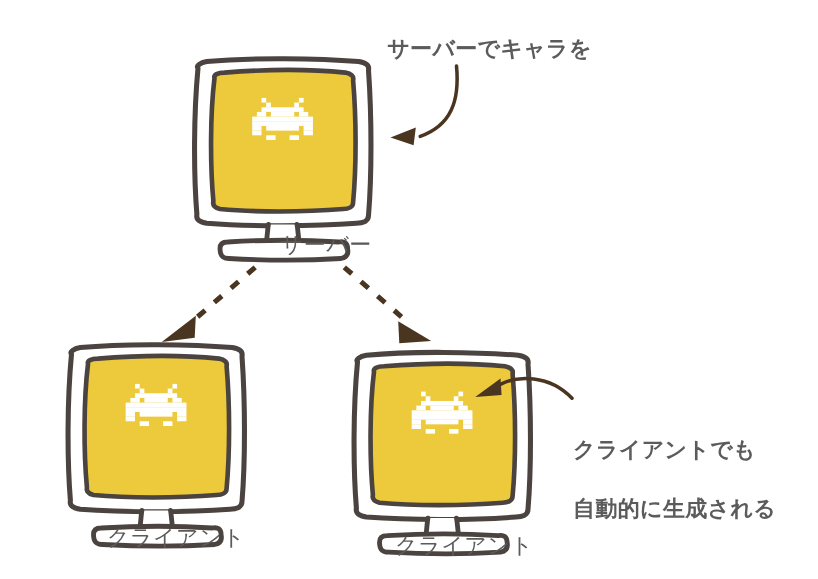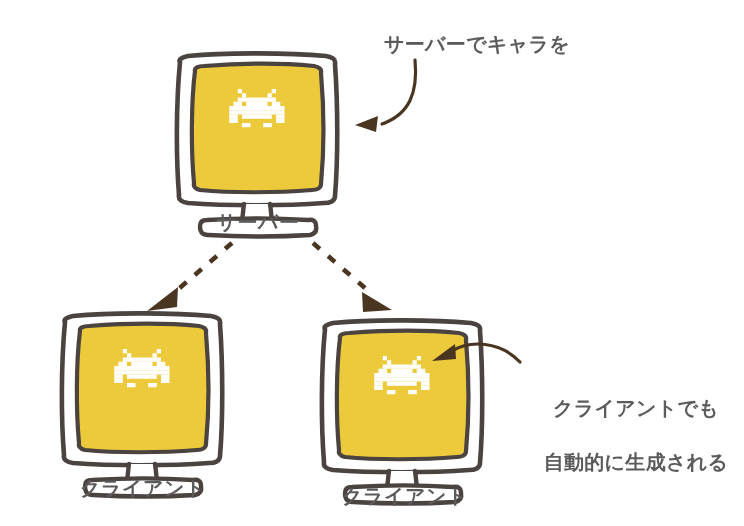--- a/index.html
+++ b/index.html
@@ -27,42 +27,42 @@
   }
   .node {
     position: absolute;
   }
   .monitor-svg {
     display: block;
     overflow: visible;
   }
   .caption {
     position: absolute;
-    text-align: center;
+    text-align: right;
     color: #5b5b5b;
-    font-weight: 700;
+    font-weight: 400;
     letter-spacing: 0.5px;
     white-space: nowrap;
     font-family: "DejaVu Sans", "Liberation Sans", sans-serif;
   }
   .node-label {
     font-size: 20px;
     line-height: 24px;
   }
   .annotation {
     position: absolute;
     color: #5b5b5b;
     font-weight: 700;
     font-size: 20px;
     line-height: 27px;
     letter-spacing: 0.3px;
     white-space: pre-line;
     font-family: "DejaVu Sans", "Liberation Sans", sans-serif;
   }
-  .annotation.left-align { text-align: center; }
+  .annotation.left-align { text-align: left; }
 </style>
 </head>
 <body>
 
 <div id="stage">
 
   <div class="node" style="left:168px; top:48px; width:180px; height:165px;">
     <svg class="monitor-svg" width="180" height="165" viewBox="0 0 180 165">
 
       <path d="M12,14 C10,12 14,9 20,8 C60,4 122,5 158,8 C164,9 168,11 167,16

